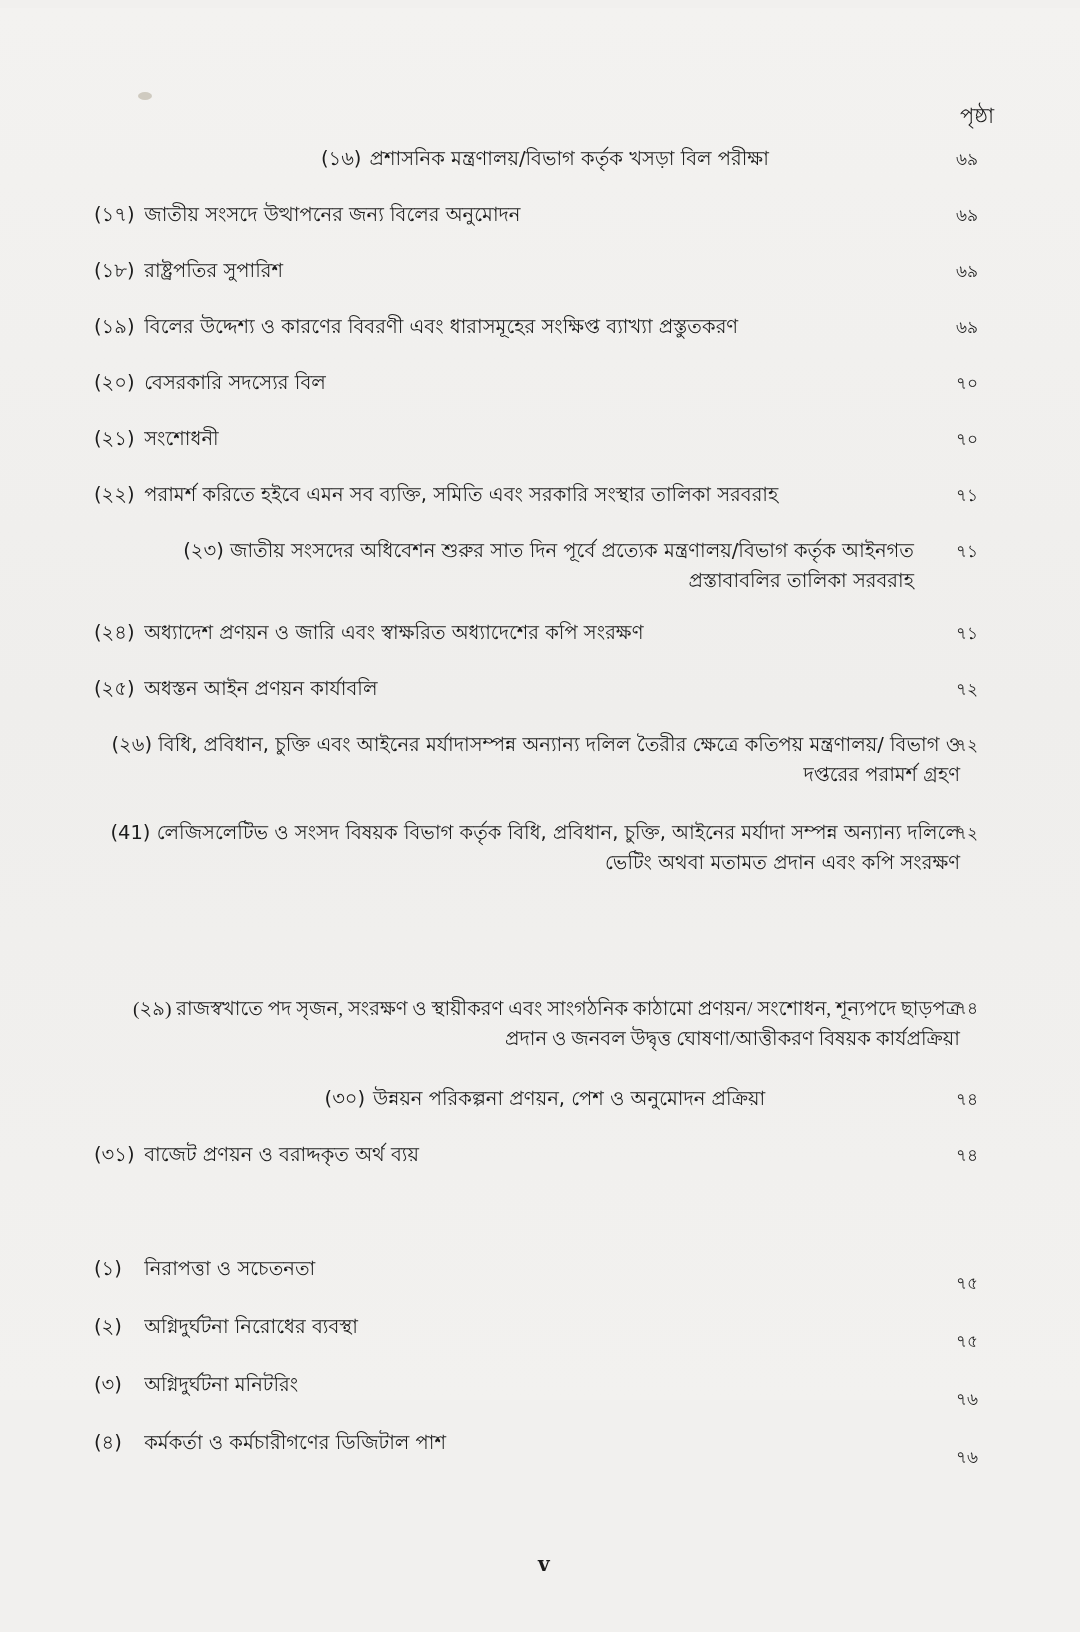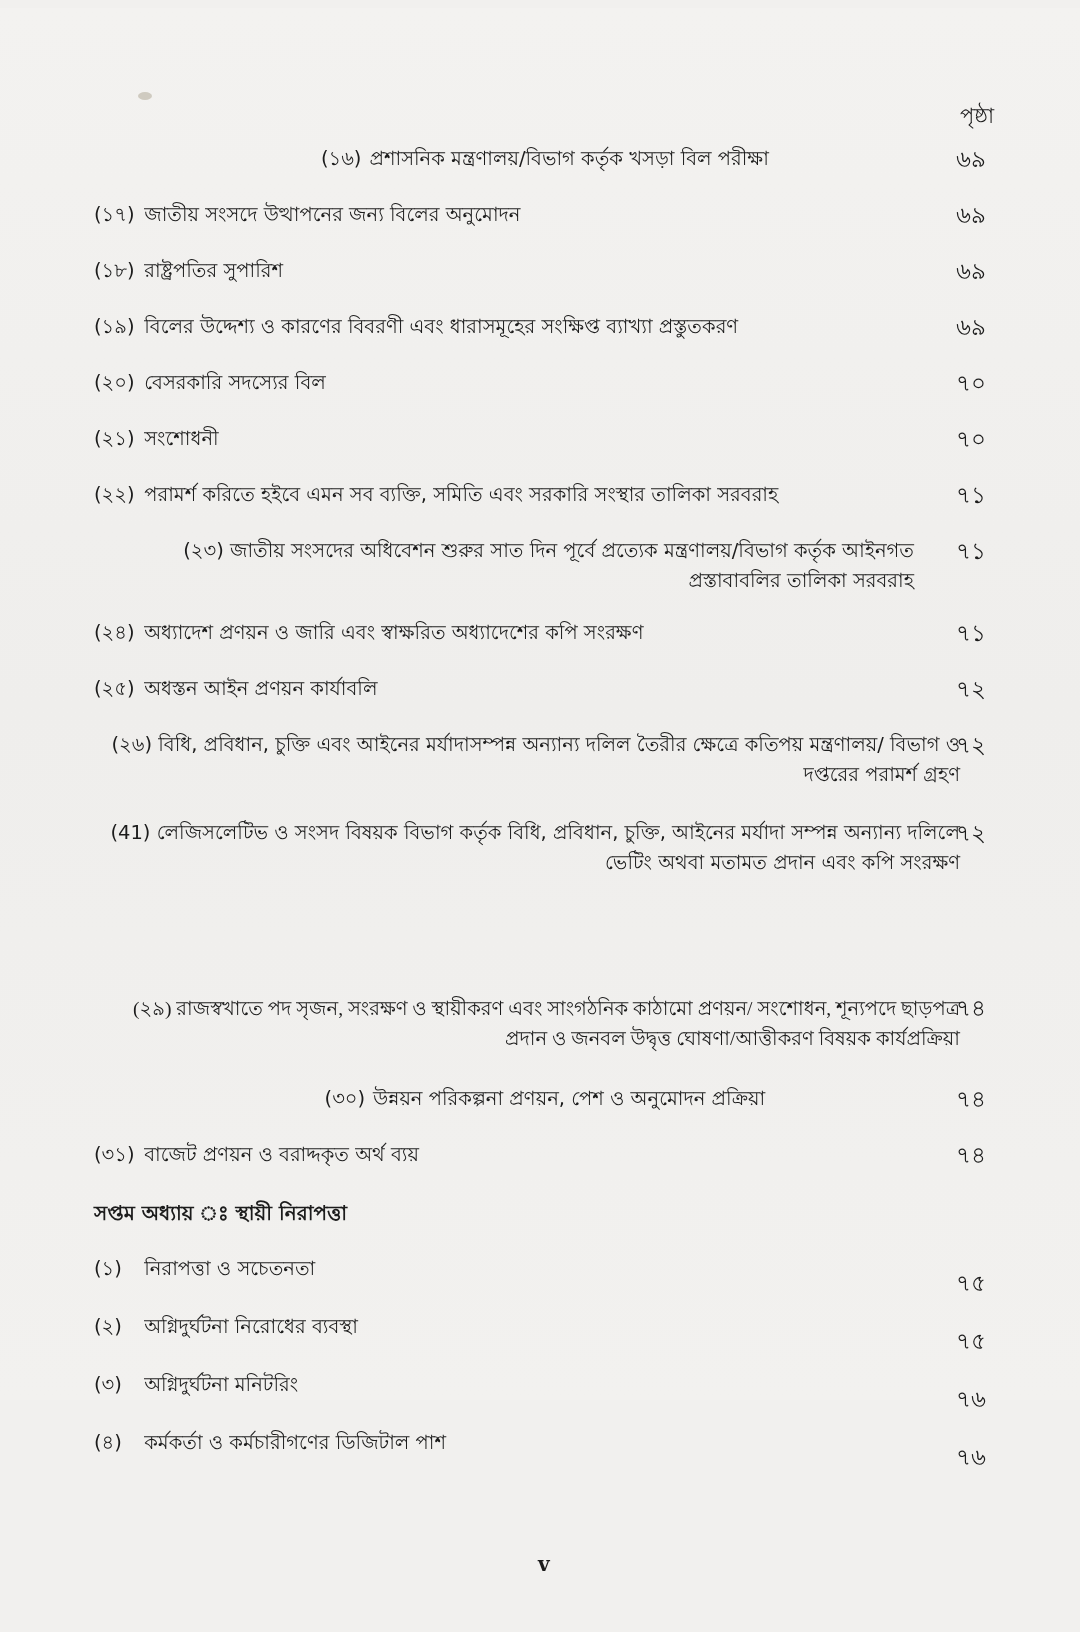--- a/index.html
+++ b/index.html
@@ -59,23 +59,23 @@
       text-indent: -46px;
       width: 820px;
       text-align: right;
     }
     .toc-entry.multi.flat .title {
       padding-left: 0;
       text-indent: 0;
     }
     .toc-entry .pg {
       position: absolute;
-      right: 8px;
+      right: 16px;
       top: 0;
-      font-size: 23px;
+      font-size: 17px;
     }
     .chapter-heading {
       position: absolute;
       left: 94px;
       top: 1190px;
       font-size: 20px;
       font-weight: bold;
     }
     .folio {
       position: absolute;
@@ -175,21 +175,20 @@
     <span class="title">উন্নয়ন পরিকল্পনা প্রণয়ন, পেশ ও অনুমোদন প্রক্রিয়া</span>
     <span class="pg">৭৪</span>
   </div>
 
   <div class="toc-entry" style="top:1132px;">
     <span class="num">(৩১)</span>
     <span class="title">বাজেট প্রণয়ন ও বরাদ্দকৃত অর্থ ব্যয়</span>
     <span class="pg">৭৪</span>
   </div>
 
-  <div class="chapter-heading">সপ্তম অধ্যায় ঃ স্থায়ী নিরাপত্তা</div>
 
   <div class="toc-entry" style="top:1246px;">
     <span class="num">(১)</span>
     <span class="title">নিরাপত্তা ও সচেতনতা</span>
     <span class="pg" style="top:14px;">৭৫</span>
   </div>
 
   <div class="toc-entry" style="top:1304px;">
     <span class="num">(২)</span>
     <span class="title">অগ্নিদুর্ঘটনা নিরোধের ব্যবস্থা</span>

